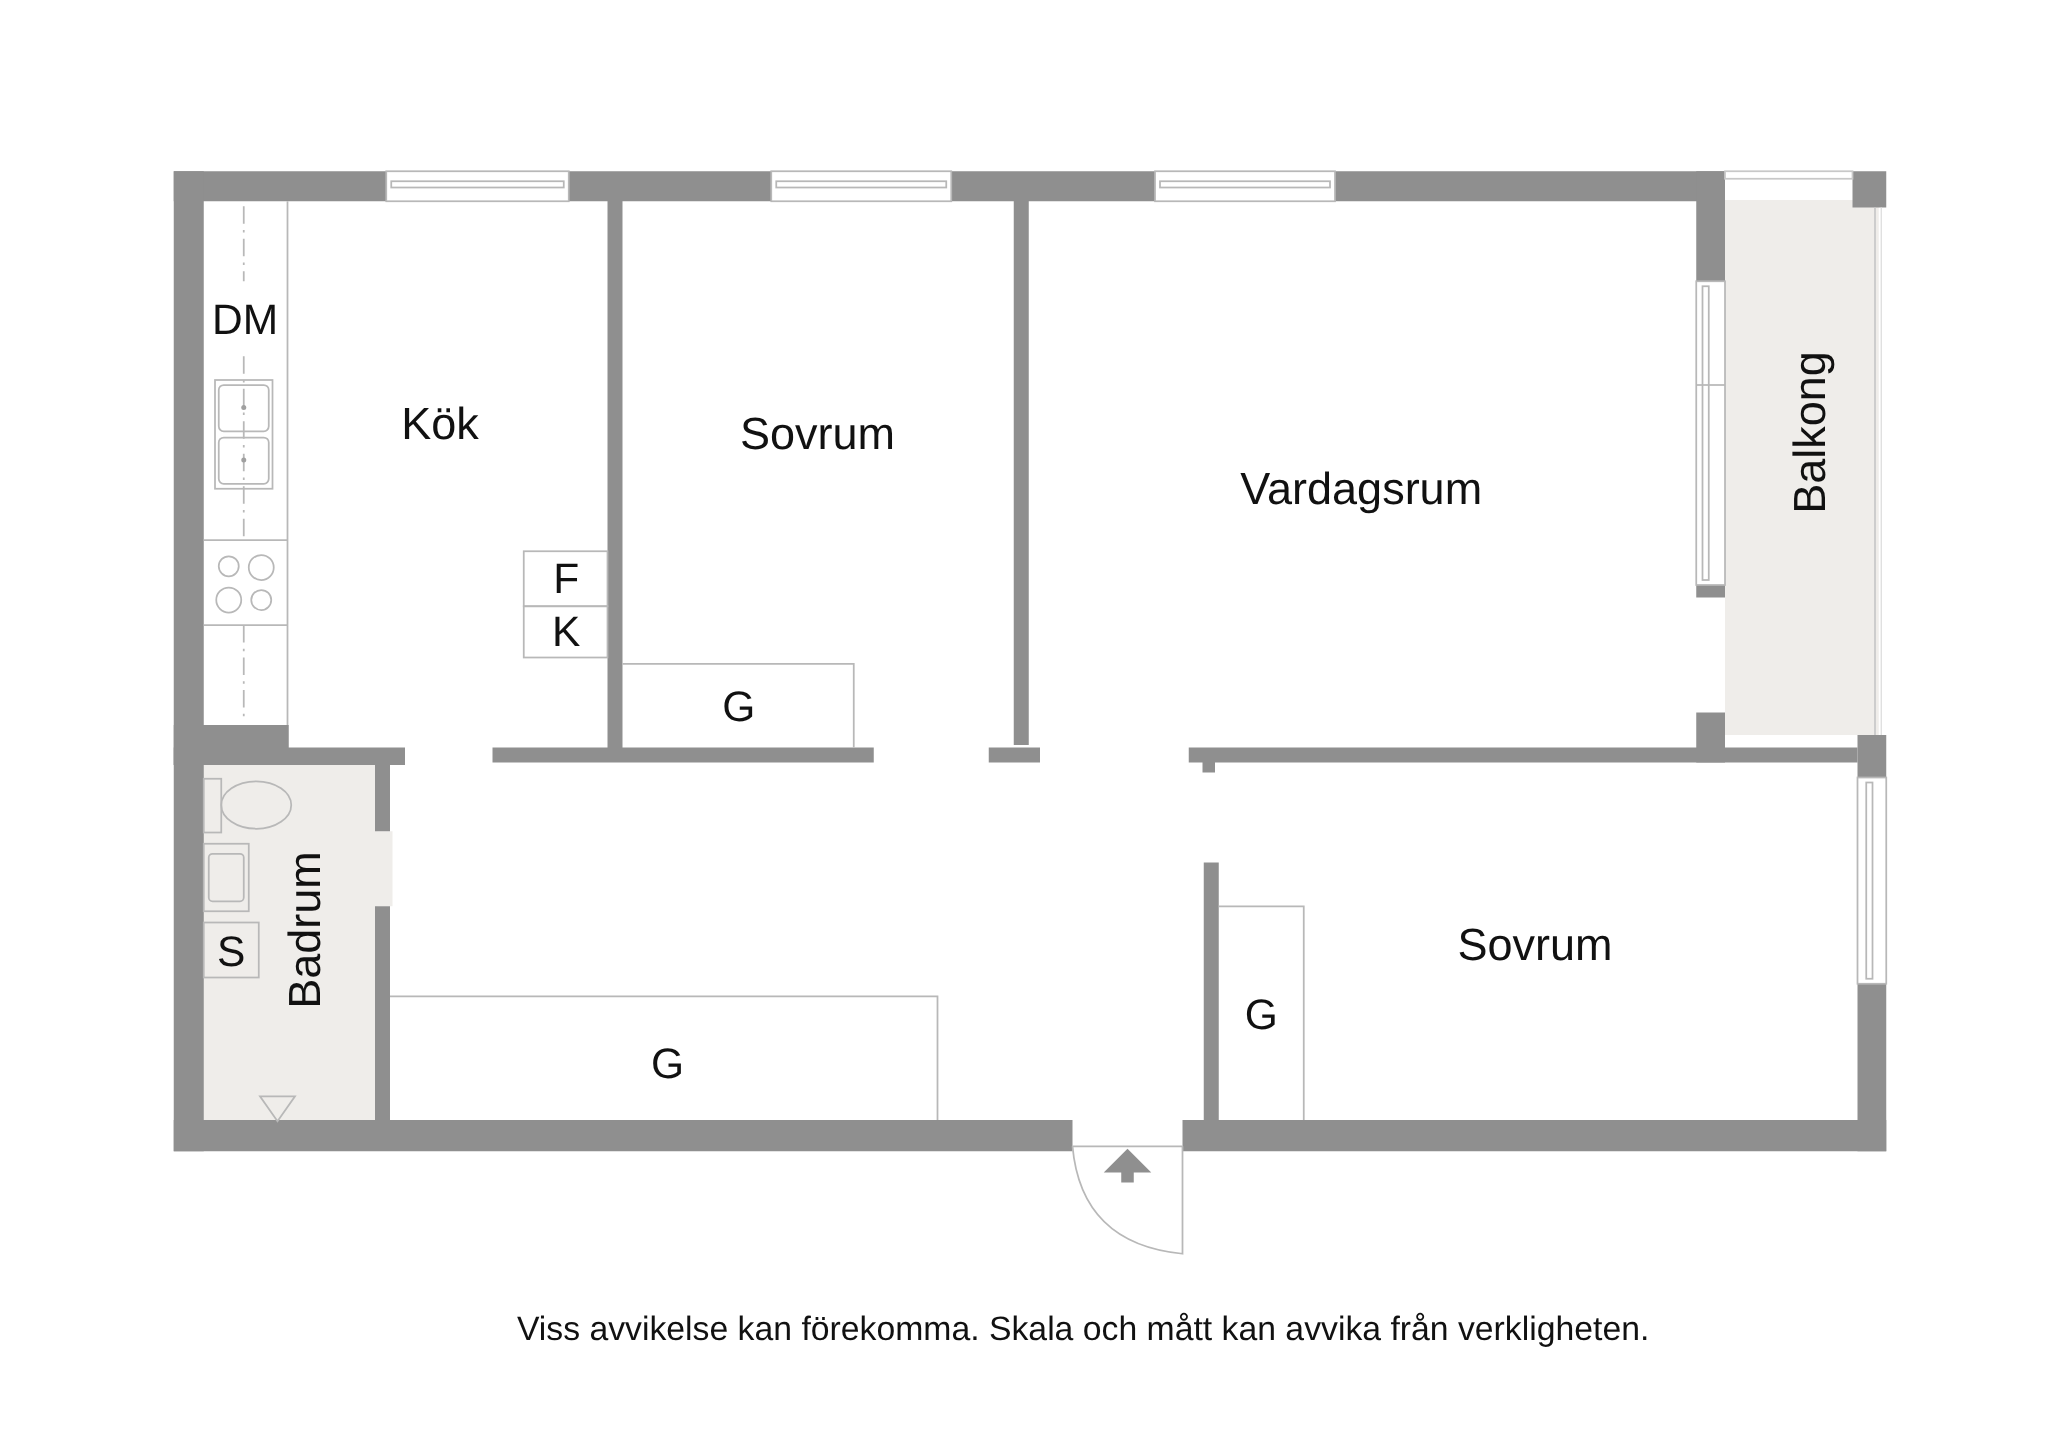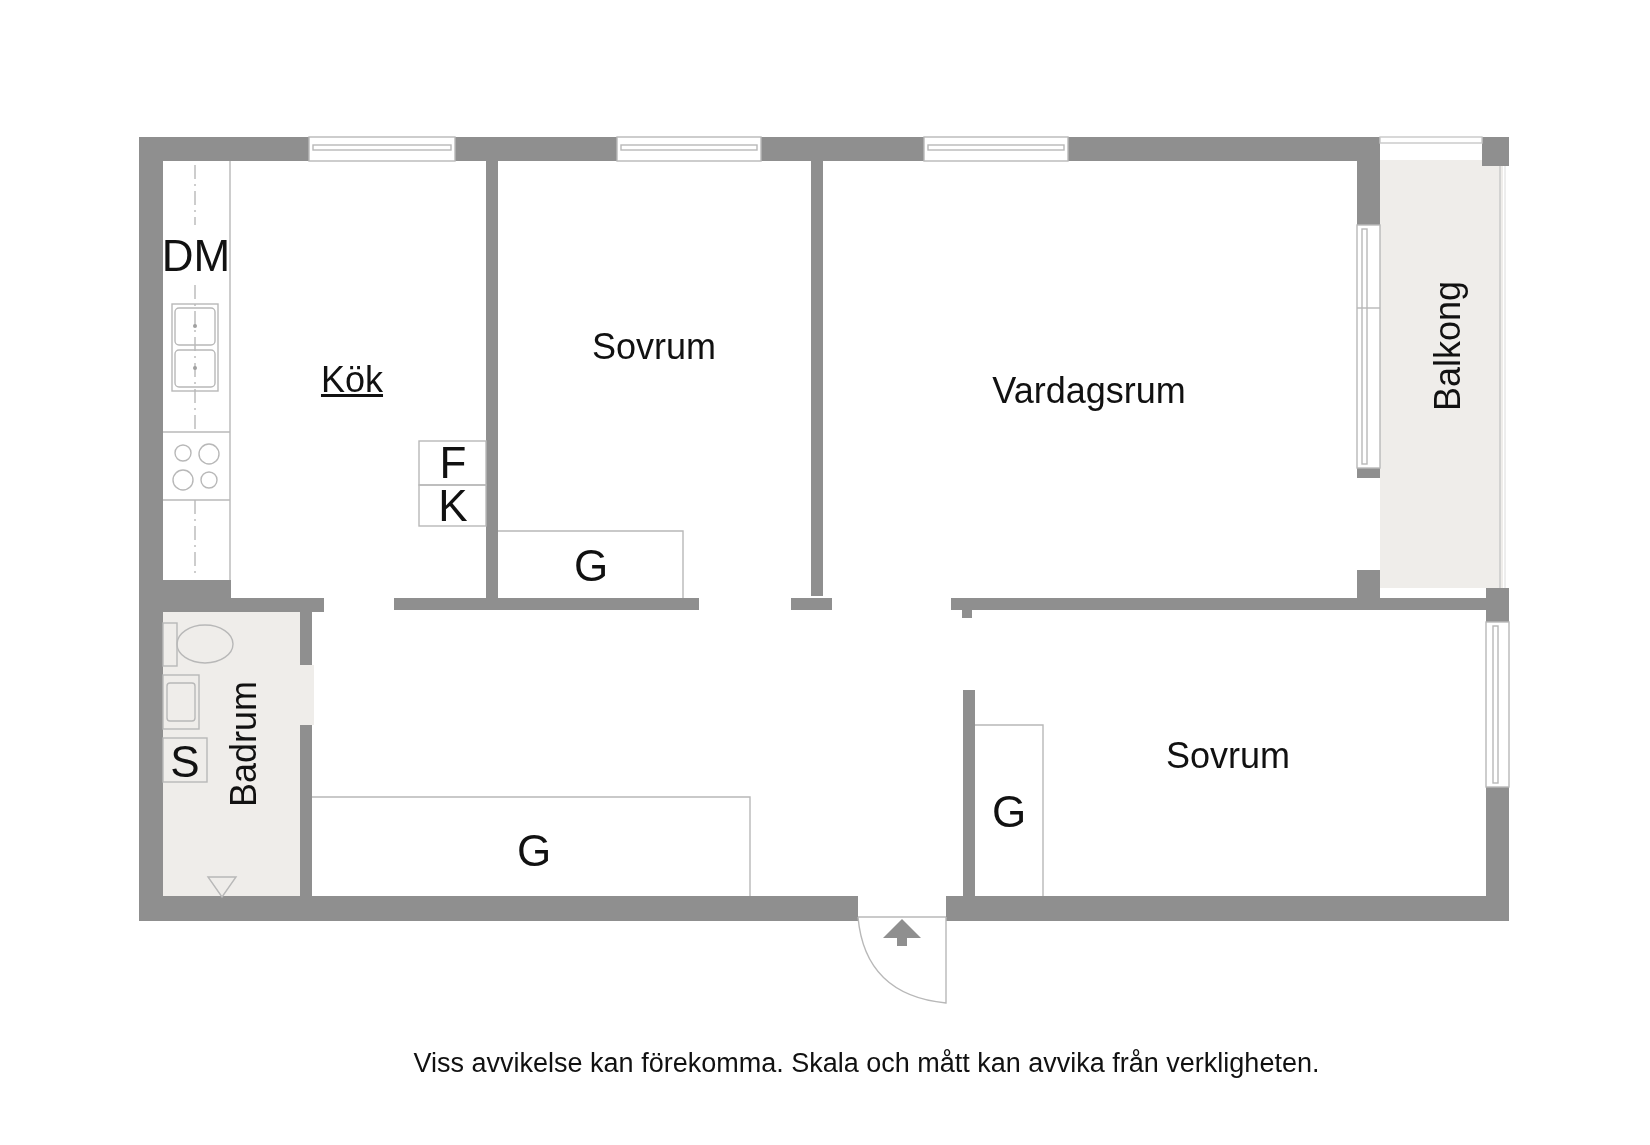--- a/index.html
+++ b/index.html
@@ -4,21 +4,21 @@
 <style>
   html, body { margin:0; padding:0; background:#ffffff; }
   body { width:1650px; height:1145px; position:relative; overflow:hidden;
          font-family:"Liberation Sans", sans-serif; }
   #plan { position:absolute; left:0; top:0; width:1650px; height:1145px; }
   .wall { fill:#8f8f8f; }
   .fix { fill:none; stroke:#b8b8b8; stroke-width:1.4; }
   .lbl { position:absolute; color:#111; white-space:nowrap; transform:translate(-50%,-50%);
          font-family:"Liberation Sans", sans-serif; line-height:1; }
   .room { font-size:36px; }
-  .small { font-size:44px; }
+  .small { font-size:34px; }
   .vert { transform:translate(-50%,-50%) rotate(-90deg); }
   .footer { position:absolute; left:0; width:1637px; top:1048px; text-align:center;
             font-size:27px; color:#111; font-family:"Liberation Sans", sans-serif;margin-left:48px; }
 </style>
 </head>
 <body>
 
 <svg id="plan" viewBox="0 0 1650 1145" xmlns="http://www.w3.org/2000/svg">
 
   <rect x="1380" y="160" width="123" height="428" fill="#efedea"></rect>
@@ -123,21 +123,21 @@
     <rect class="fix" x="167" y="683" width="28" height="38" rx="3"></rect>
   </g>
   <rect class="fix" x="163" y="738" width="44" height="44"></rect>
   <path class="fix" d="M208 877 L236 877 L222 897 Z"></path>
 
   <line class="fix" x1="858" y1="917" x2="946" y2="917"></line>
   <path class="fix" d="M858 917 Q865 995 946 1003 L946 917"></path>
   <path d="M902 919 L921 938 L907 938 L907 946 L897 946 L897 938 L883 938 Z" fill="#8f8f8f"></path>
 </svg>
 
-<div class="lbl room" style="left:352px;top:380px;text-decoration:underline;">Kök</div>
+<div class="lbl room" style="left:352px;top:339px;">Kök</div>
 <div class="lbl room" style="left:654px;top:347px;">Sovrum</div>
 <div class="lbl room" style="left:1089px;top:391px;">Vardagsrum</div>
 <div class="lbl room vert" style="left:1448px;top:346px;">Balkong</div>
 <div class="lbl room vert" style="left:244px;top:744px;">Badrum</div>
 <div class="lbl room" style="left:1228px;top:756px;">Sovrum</div>
 
 <div class="lbl small" style="left:196px;top:256px;">DM</div>
 <div class="lbl small" style="left:453px;top:463px;">F</div>
 <div class="lbl small" style="left:453px;top:506px;">K</div>
 <div class="lbl small" style="left:185px;top:762px;">S</div>

